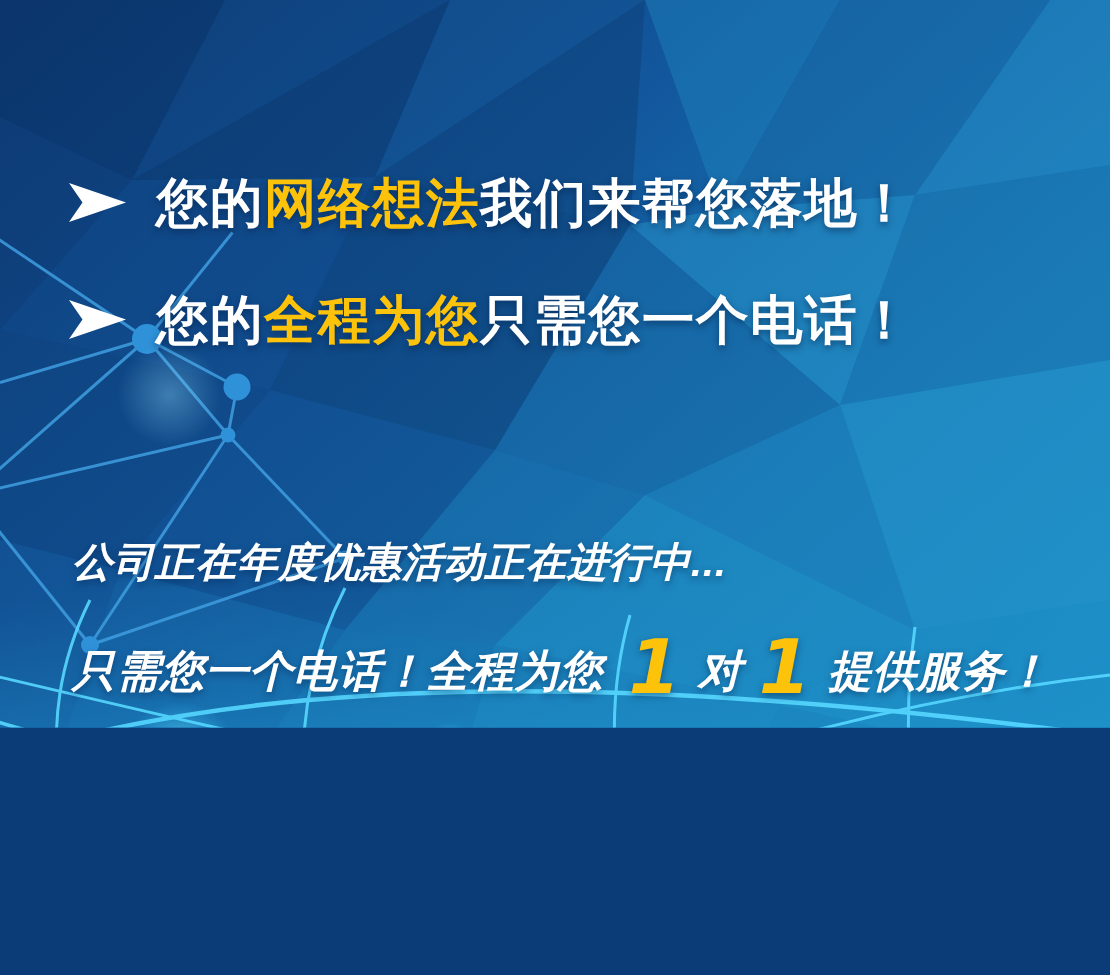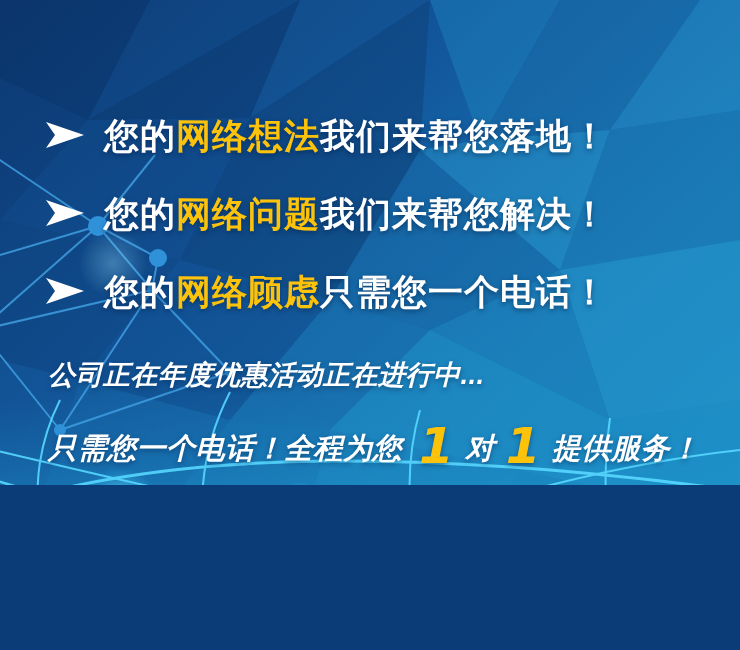--- a/index.html
+++ b/index.html
@@ -256,35 +256,27 @@
 
       <div class="headline">
         <svg class="arrow-icon" viewBox="0 0 42 30">
           <polygon points="2,2 40,15 2,28 11,15" fill="#ffffff"></polygon>
         </svg>
         <div class="hl-text">
           <span>您的</span><span class="hi">网络想法</span><span>我们来帮您落地！</span>
         </div>
       </div>
 
+
       <div class="headline">
         <svg class="arrow-icon" viewBox="0 0 42 30">
           <polygon points="2,2 40,15 2,28 11,15" fill="#ffffff"></polygon>
         </svg>
         <div class="hl-text">
-          <span>您的</span><span class="hi">网络问题</span><span>我们来帮您解决！</span>
-        </div>
-      </div>
-
-      <div class="headline">
-        <svg class="arrow-icon" viewBox="0 0 42 30">
-          <polygon points="2,2 40,15 2,28 11,15" fill="#ffffff"></polygon>
-        </svg>
-        <div class="hl-text">
-          <span>您的</span><span class="hi">网络顾虑</span><span>只需您一个电话！</span>
+          <span>您的</span><span class="hi">全程为您</span><span>只需您一个电话！</span>
         </div>
       </div>
 
     </div>
 
     <div class="subline-block">
 
       <div class="subline s1">公司正在年度优惠活动正在进行中...</div>
 
       <div class="subline s2">

